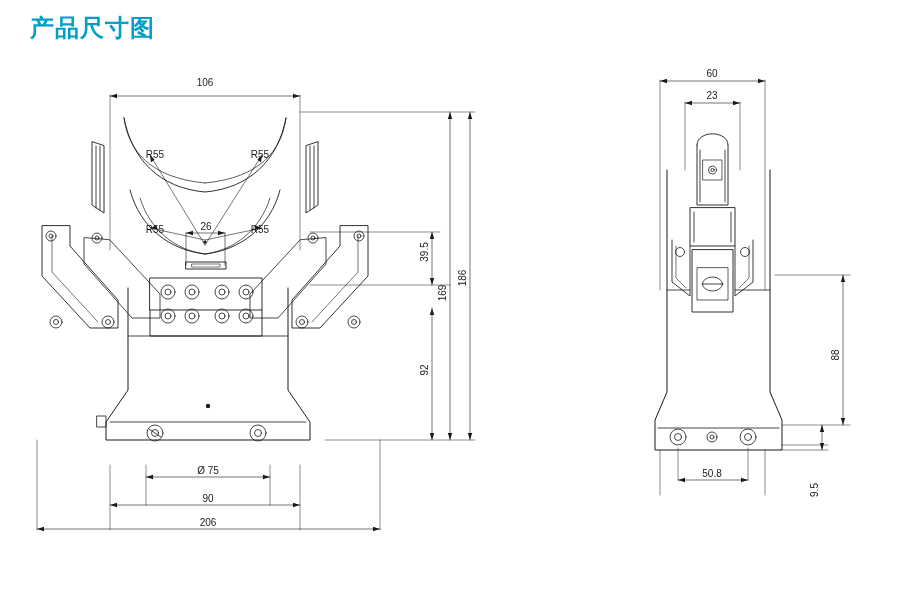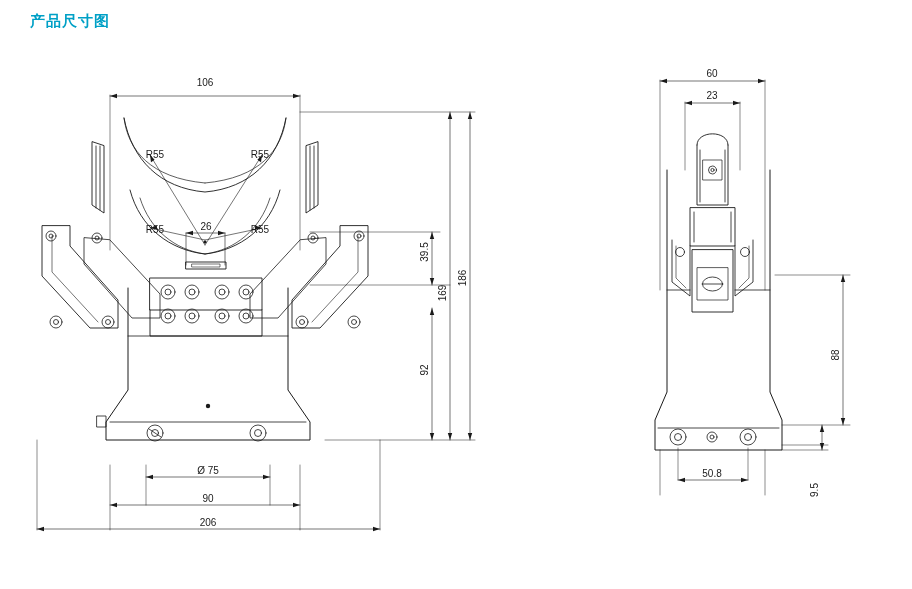--- a/index.html
+++ b/index.html
@@ -11,21 +11,21 @@
     width: 912px;
     height: 589px;
     position: relative;
     font-family: "Liberation Sans", sans-serif;
     overflow: hidden;
   }
   #page-title {
     position: absolute;
     left: 30px;
     top: 12px;
-    font-size: 15px;
+    font-size: 24px;
     font-weight: bold;
     color: #00a0c6;
     letter-spacing: 1px;
     white-space: nowrap;
   }
   #drawing-area {
     position: absolute;
     left: 0;
     top: 50px;
     width: 912px;

